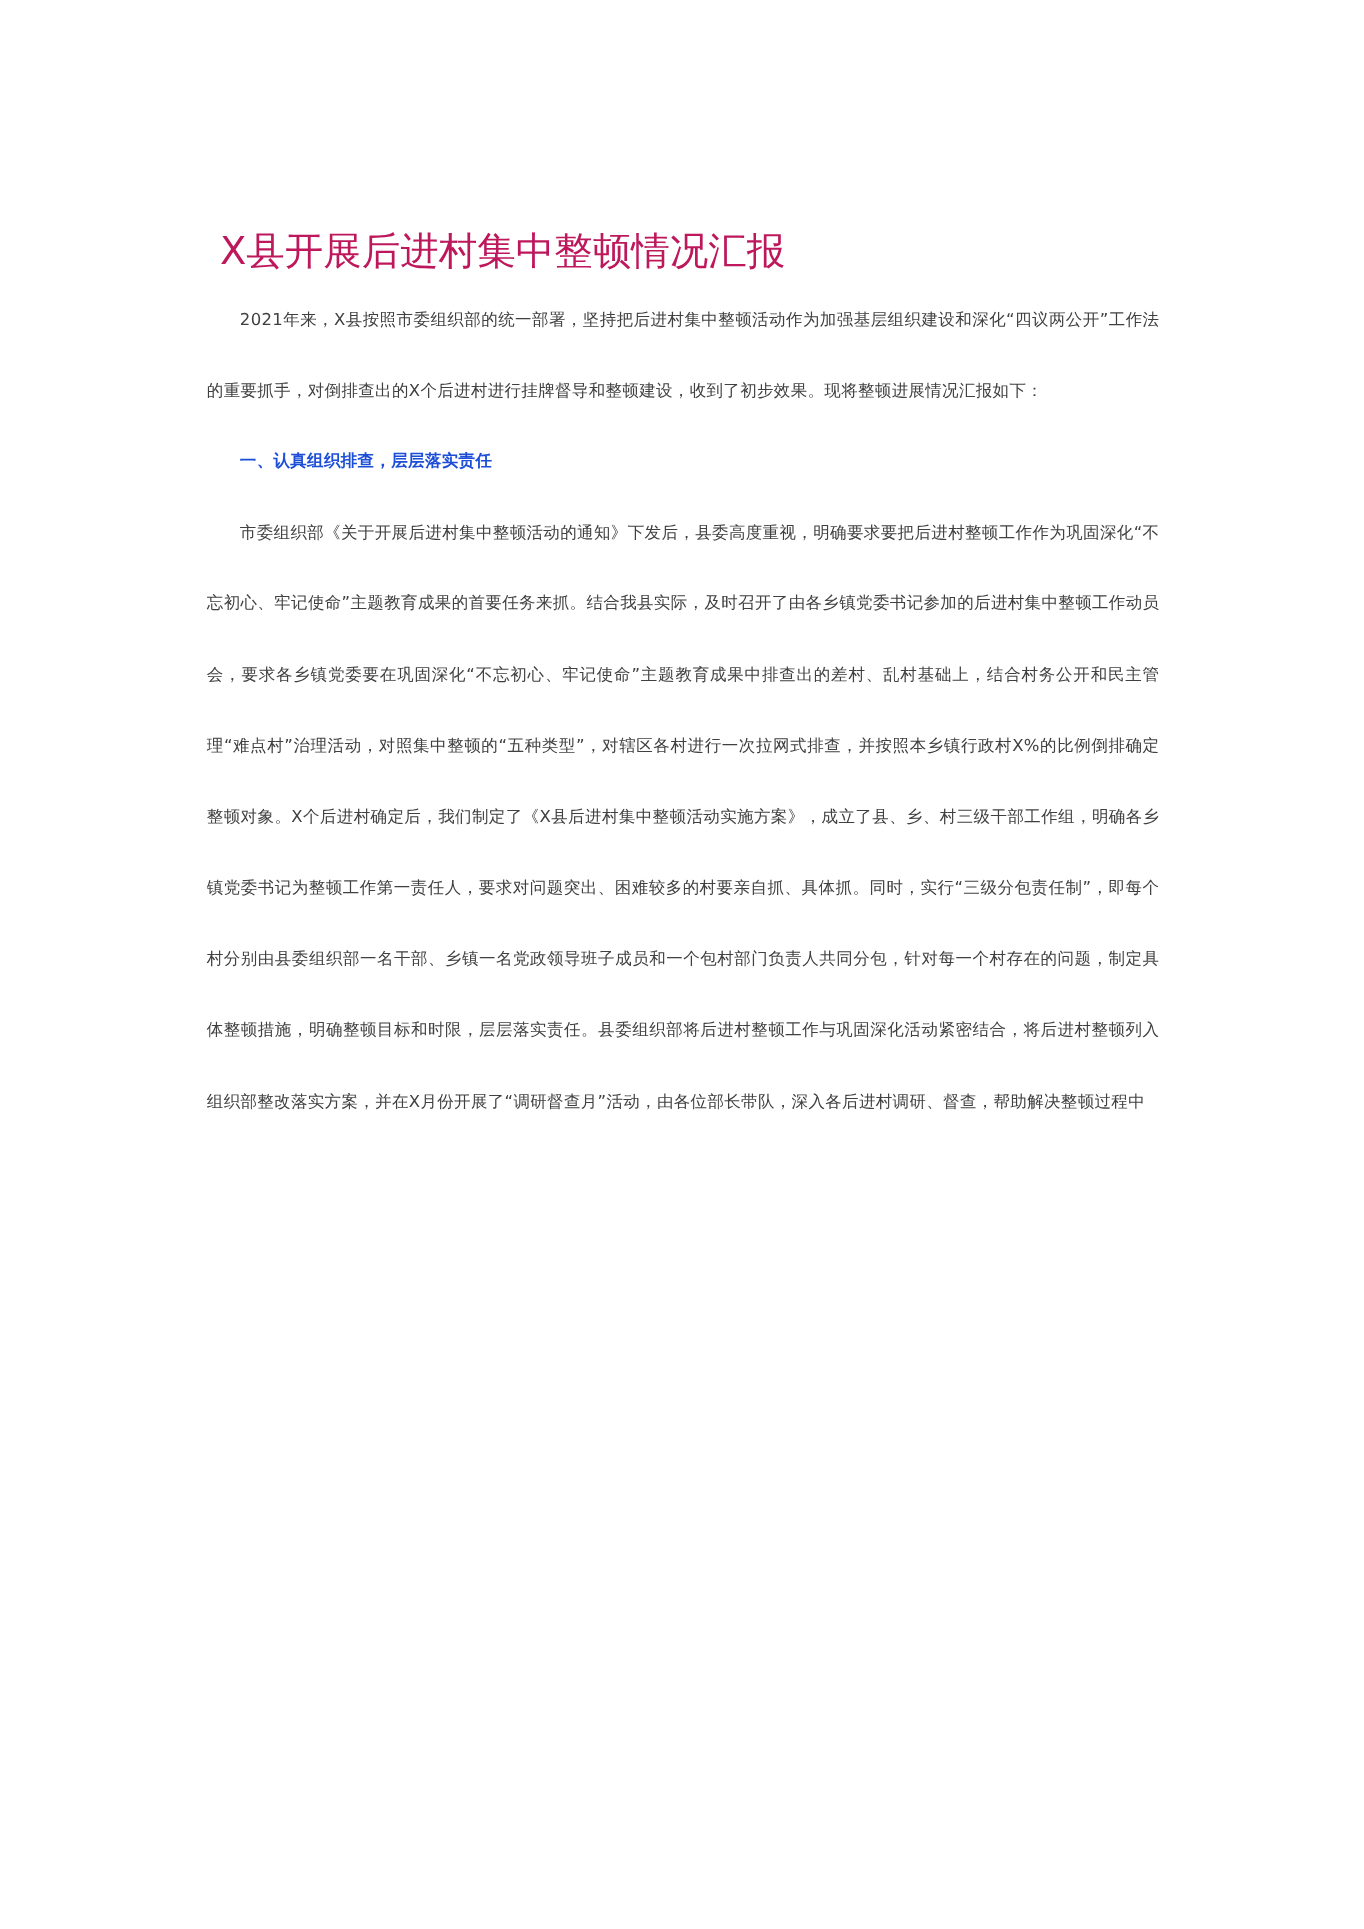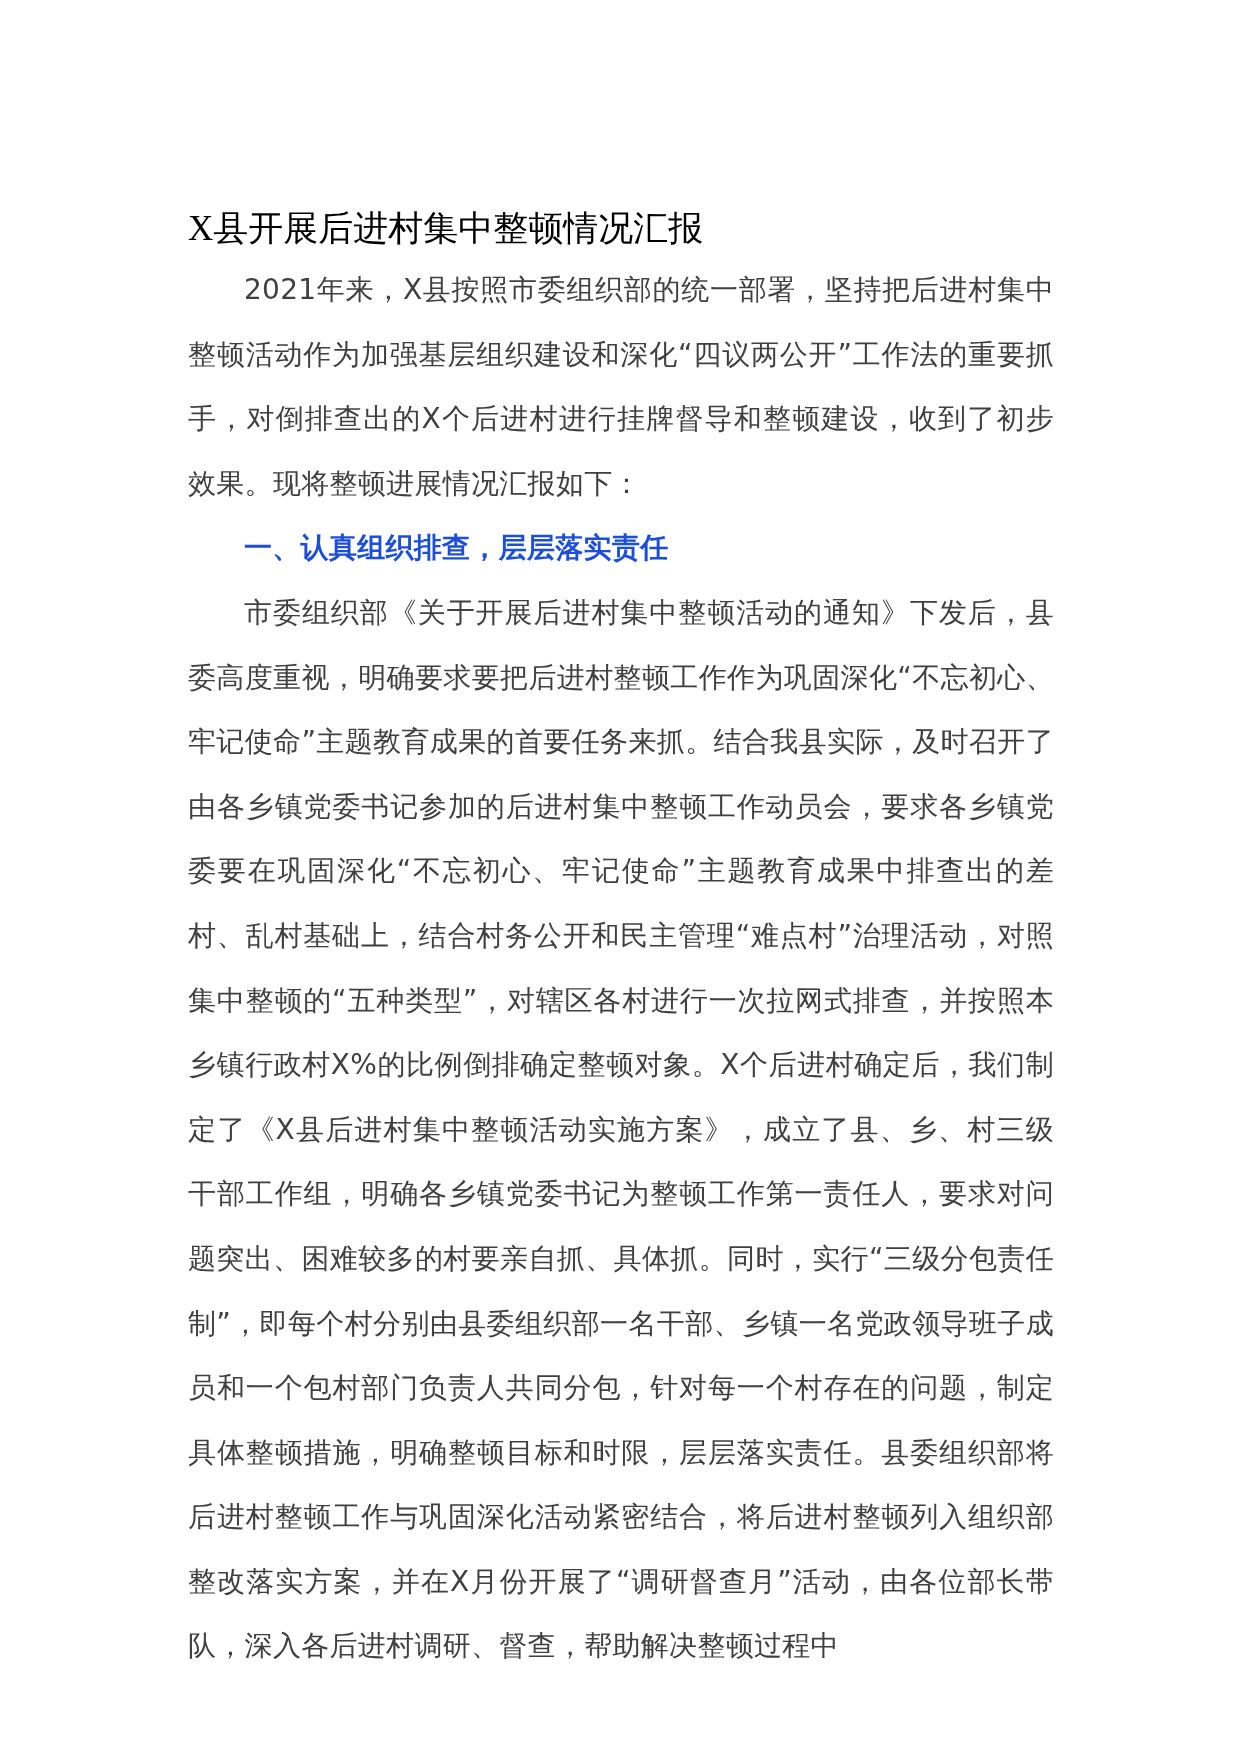--- a/index.html
+++ b/index.html
@@ -16,40 +16,39 @@
       color: #3f3f3f;
     }
     .page {
       position: absolute;
       left: 188px;
       top: 0;
       width: 866px;
     }
     .doc-title {
       position: absolute;
-      left: 0;
+      left: 12px;
       top: 205px;
       font-size: 35px;
       line-height: 48px;
       font-weight: normal;
-      color: #000000;
+      color: #be185d;
       white-space: nowrap;
       letter-spacing: 0px;
       margin: 0;
-      font-family: Liberation Serif, serif;
     }
     .body-text {
       position: absolute;
       left: 0;
       top: 258px;
       width: 866px;
     }
     .para {
       margin: 0;
-      font-size: 28px;
+      font-size: 15px;
       line-height: 64.6px;
       text-align: justify;
       text-indent: 2em;
       color: #404040;
       letter-spacing: 0.3px;
     }
     .para.heading {
       font-weight: bold;
       color: #1d4ed8;
     }

